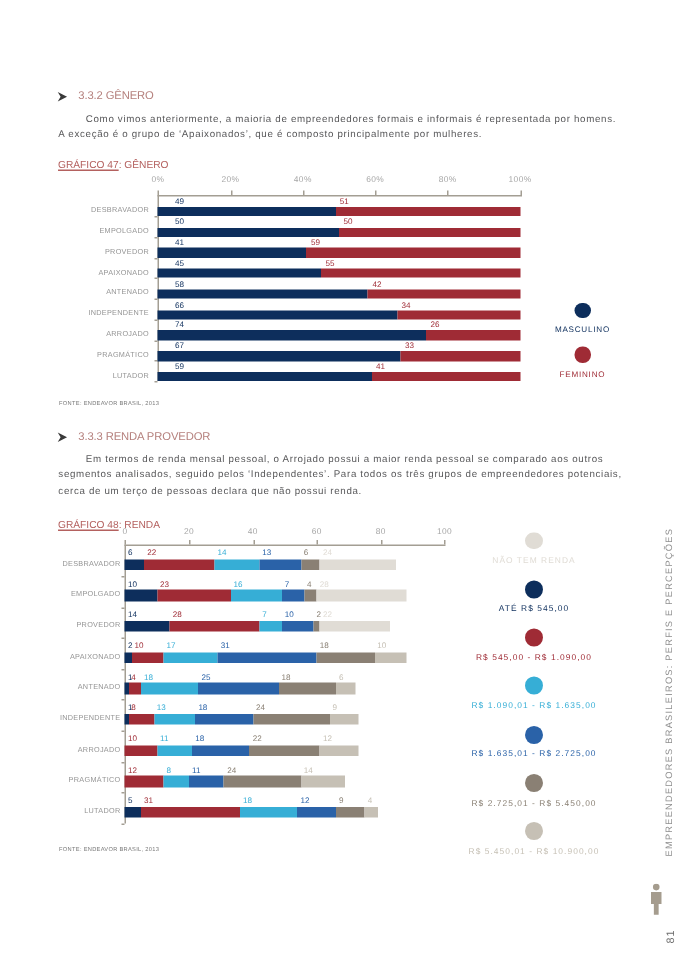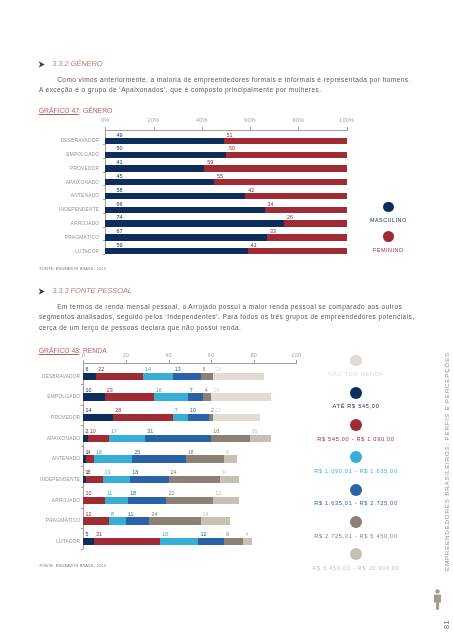--- a/index.html
+++ b/index.html
@@ -10,21 +10,21 @@
     overflow:hidden;position:relative;
   }
   .page{position:absolute;left:0;top:0;width:453px;height:640px;background:#fff;}
 
   
   .sec-head{position:absolute;display:block;}
   .arrow-ico{position:absolute;left:0;top:2.4px;width:7px;height:7px;display:block;}
   .sec-head-text{
     position:absolute;left:13.8px;top:0;
     color:#b5807d;font-size:7.5px;letter-spacing:-0.08px;
-    white-space:nowrap;line-height:9px;font-style:italic;
+    white-space:nowrap;line-height:9px;
   }
   
   .para{position:absolute;color:#58585a;font-size:6.5px;line-height:10.7px;
         letter-spacing:.45px;white-space:nowrap;}
   .para .ind{display:inline-block;width:18.3px;}
 
   
   .cap{position:absolute;font-size:6.8px;letter-spacing:0px;white-space:nowrap;
        color:#b4615f;line-height:8px;}
   .cap .u{text-decoration:underline;text-underline-offset:0.5px;text-decoration-thickness:0.5px;}
@@ -176,21 +176,21 @@
         <div class="legend-txt" style="color:#9f2b35;margin-top:4.700000000000001px;">FEMININO</div>
       </div>
     </div>
 
   <div class="src" style="left:39.4px;top:267.3px;">FONTE: ENDEAVOR BRASIL, 2013</div>
 
   <div class="sec-head" style="left:38.4px;top:285.6px;width:110px;height:10px;">
     <svg class="arrow-ico" viewBox="0 0 7 7">
       <path d="M0.5 0.3 L6.7 3.5 L0.5 6.7 L2.4 3.5 Z" fill="#3a3a3a"></path>
     </svg>
-    <span class="sec-head-text">3.3.3 FONTE PESSOAL</span>
+    <span class="sec-head-text">3.3.3 RENDA PROVEDOR</span>
   </div>
 
   <div class="para" style="left:38.9px;top:301.6px;">
     <span class="ind"></span><span>Em termos de renda mensal pessoal, o Arrojado possui a maior renda pessoal se comparado aos outros</span><br>
     <span>segmentos analisados, seguido pelos ‘Independentes’. Para todos os três grupos de empreendedores potenciais,</span><br>
     <span>cerca de um terço de pessoas declara que não possui renda.</span>
   </div>
 
   <div class="cap" style="left:38.7px;top:347.0px;">
     <span class="u">GRÁFICO 48</span><span>: RENDA</span>

